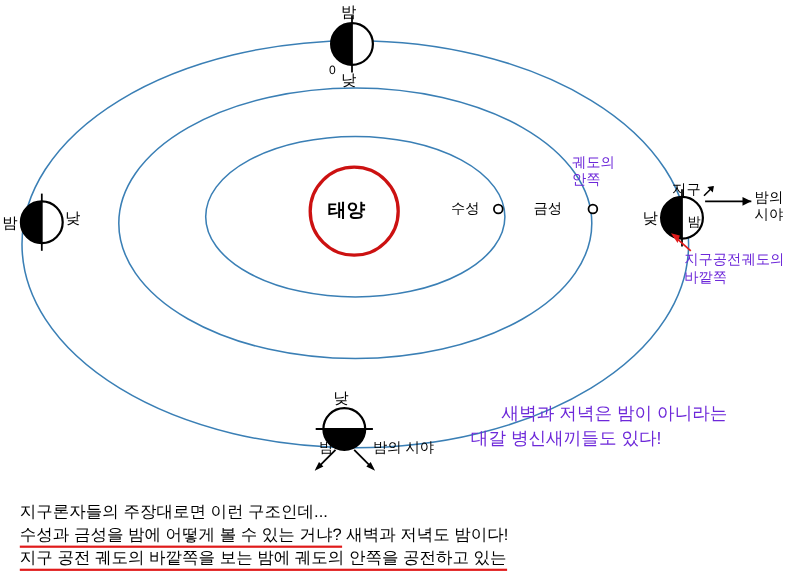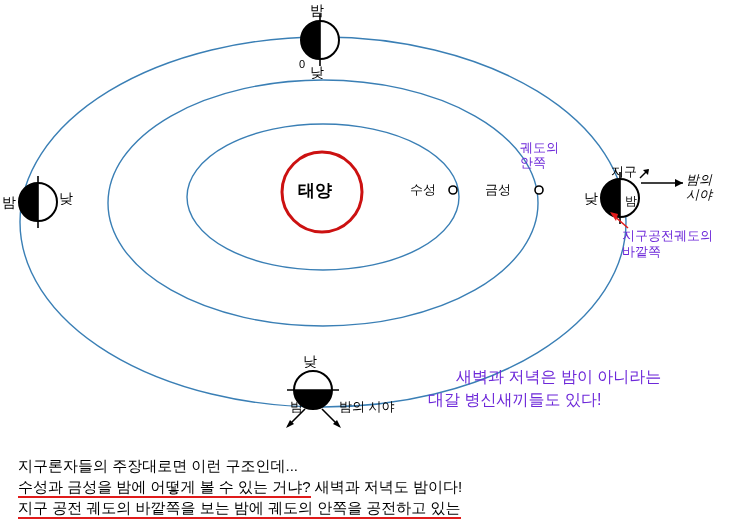--- a/index.html
+++ b/index.html
@@ -119,21 +119,21 @@
   <div class="lbl black s14" style="left:310px; top:2px;">밤</div>
   <div class="lbl black s14" style="left:310px; top:64px;">낮</div>
   <div class="lbl black s11" style="font-size:11px; left:299px; top:58px;">0</div>
 
   <div class="lbl black s14" style="left:2px; top:194px;">밤</div>
   <div class="lbl black s14" style="left:59px; top:190px;">낮</div>
 
   <div class="lbl black s14" style="left:584px; top:190px;">낮</div>
   <div class="lbl black s12" style="left:625px; top:195px;">밤</div>
   <div class="lbl black s13" style="left:611px; top:165px;">지구</div>
-  <div class="lbl black s13" style="left:686px; top:173px; white-space:pre-line;font-style:italic;">밤의
+  <div class="lbl black s13" style="left:686px; top:173px; white-space:pre-line;">밤의
 시야</div>
 
   <div class="lbl black s14" style="left:303px; top:353px;">낮</div>
   <div class="lbl black s13" style="left:290px; top:400px;">밤</div>
   <div class="lbl black s13" style="left:339px; top:400px;">밤의 시야</div>
 
   <div class="lbl red s13" style="left:520px; top:140px; white-space:pre-line; line-height:15px;">궤도의
 안쪽</div>
   <div class="lbl red s13" style="left:622px; top:228px; white-space:pre-line; line-height:16px;">지구공전궤도의
 바깥쪽</div>

